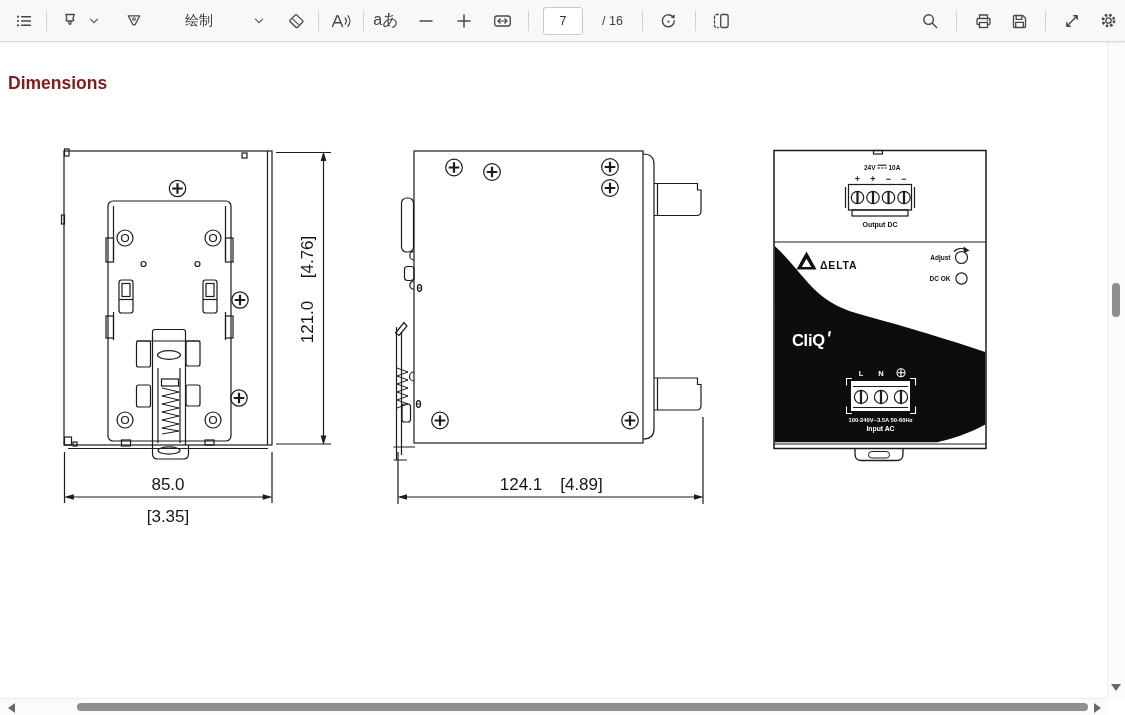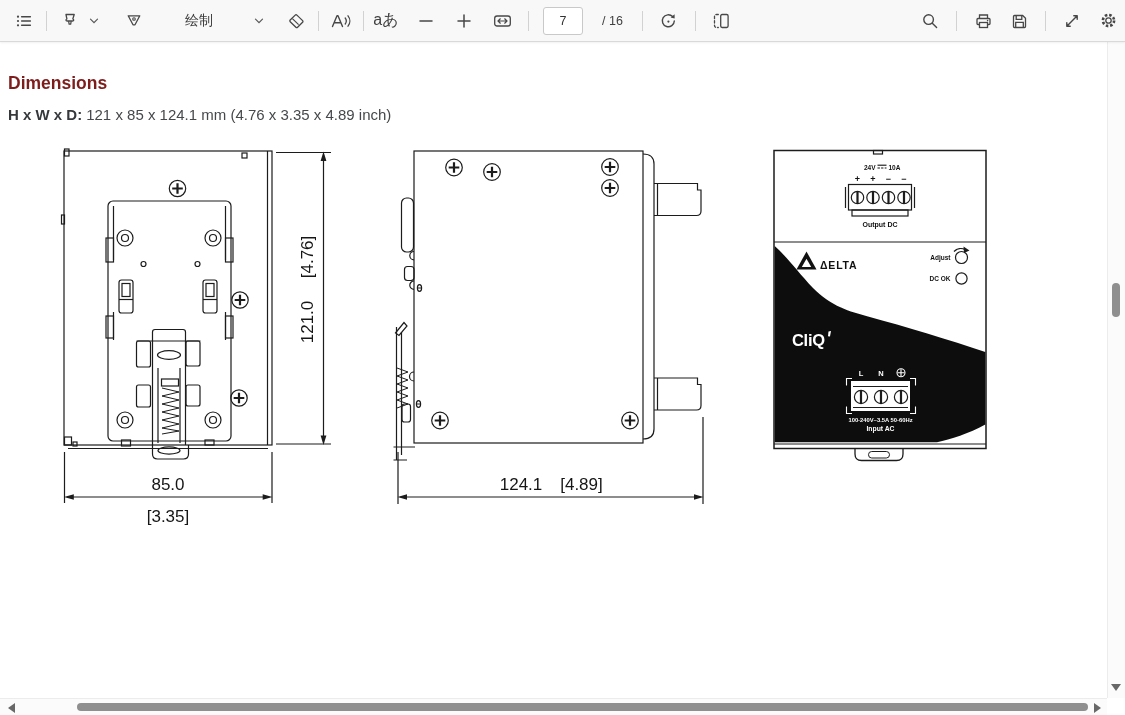--- a/index.html
+++ b/index.html
@@ -210,23 +210,20 @@
               <circle cx="9.5" cy="9.5" r="5.6" stroke="#474747" stroke-width="2.6" fill="none" stroke-dasharray="2.5 1.9"></circle>
               <circle cx="9.5" cy="9.5" r="2.7" stroke="#474747" stroke-width="1.3" fill="none"></circle>
             </svg>
           </span>
       </button>
     </div>
   </div>
 
   <div class="content">
     <div class="heading">Dimensions</div>
-    <div class="sizeline">
-      <b>H x W x D:</b><span>121 x 85 x 124.1 mm (4.76 x 3.35 x 4.89 inch)</span>
-    </div>
 
     <svg class="drw" style="left:55px;top:103px;" width="290" height="390" viewBox="55 145 290 390">
       <g class="dl">
         <rect x="64" y="151" width="208" height="294"></rect>
         <path d="M267.5 151V445"></path>
         <path d="M68 448.5H268"></path>
         <rect x="64.5" y="149" width="4.5" height="7"></rect>
         <rect x="242" y="153" width="5" height="5"></rect>
         <rect x="61.5" y="215" width="3" height="9"></rect>
         <rect x="64.5" y="437" width="7" height="8"></rect>

